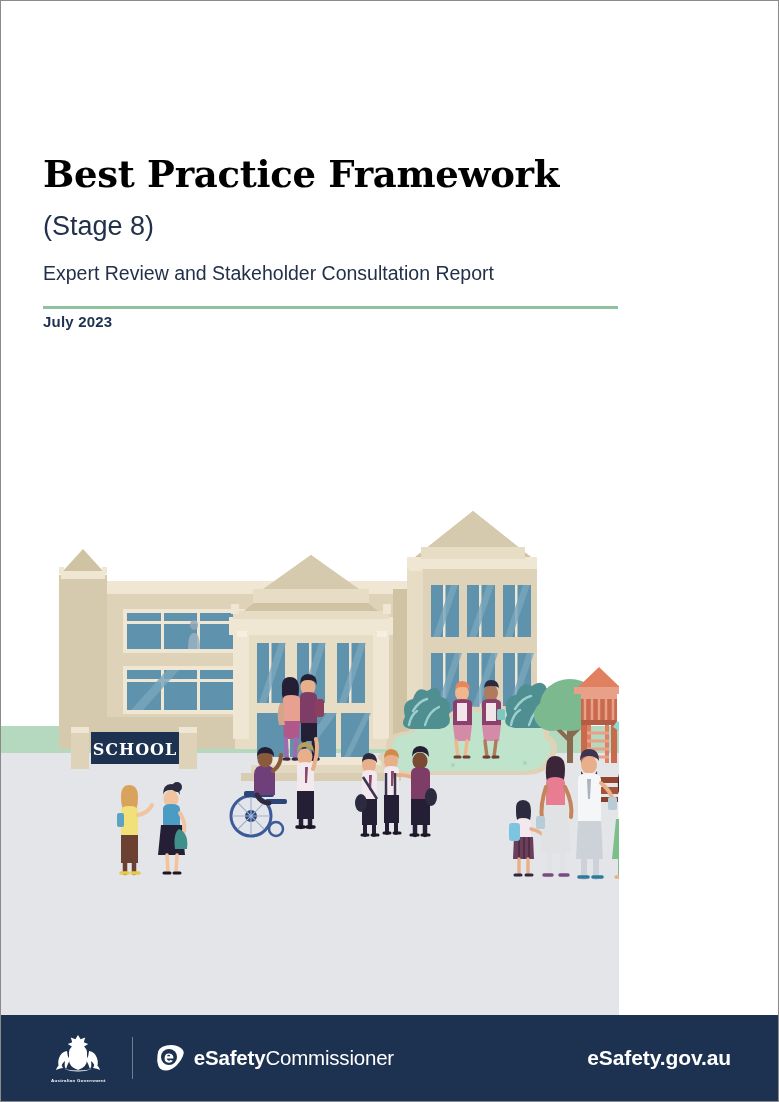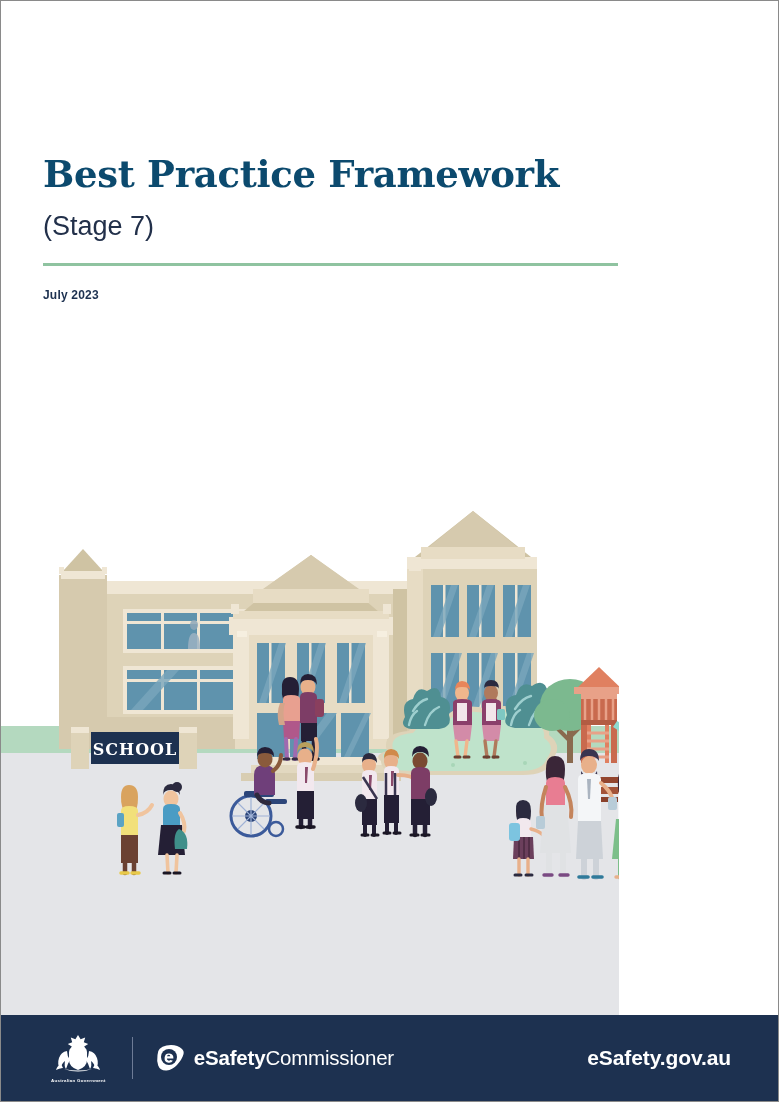--- a/index.html
+++ b/index.html
@@ -13,21 +13,21 @@
   }
   .page { position:absolute; inset:0; background:#ffffff; }
 
   
   .title-block { position:absolute; left:42px; top:152px; width:620px; }
   .doc-title {
     font-family:"DejaVu Serif", serif;
     font-weight:700;
     font-size:37px;
     line-height:1.17;
-    color:#0c4a6e;
+    color:#000000;
     letter-spacing:-0.3px;
   }
   .doc-title .line { display:block; white-space:nowrap; }
   .doc-stage {
     font-size:27px;
     font-weight:400;
     color:#22304a;
     margin-top:16px;
     line-height:1.1;
   }
@@ -38,24 +38,24 @@
     margin-top:20px;
     line-height:1.2;
   }
   .rule {
     height:3px;
     background:#8fc3a0;
     margin-top:21px;
     width:575px;
   }
   .doc-date {
-    font-size:12px;
+    font-size:15px;
     font-weight:700;
     color:#1d3150;
-    margin-top:22px;
+    margin-top:4px;
     letter-spacing:0.2px;
   }
 
   
   .illustration { position:absolute; left:0; top:440px; width:618px; height:574px; overflow:hidden; }
   .illustration svg { display:block; width:777px; height:574px; }
 
   
   .footer {
     position:absolute; left:0; bottom:0; width:777px; height:86px;
@@ -87,21 +87,22 @@
 </style>
 </head>
 <body>
 
 <div class="page">
 
   <div class="title-block">
     <h1 class="doc-title">
       <span class="line">Best Practice Framework</span>
     </h1>
-    <div class="doc-stage">(Stage 7)</div>
+    <div class="doc-stage">(Stage 8)</div>
+    <div class="doc-subtitle">Expert Review and Stakeholder Consultation Report</div>
     <div class="rule"></div>
     <div class="doc-date">July 2023</div>
   </div>
 
   <div class="illustration">
     <svg viewBox="0 0 777 574" xmlns="http://www.w3.org/2000/svg">
       <defs>
         <clipPath id="pageclip">
             <rect x="0" y="0" width="777" height="574"></rect>
           </clipPath>

